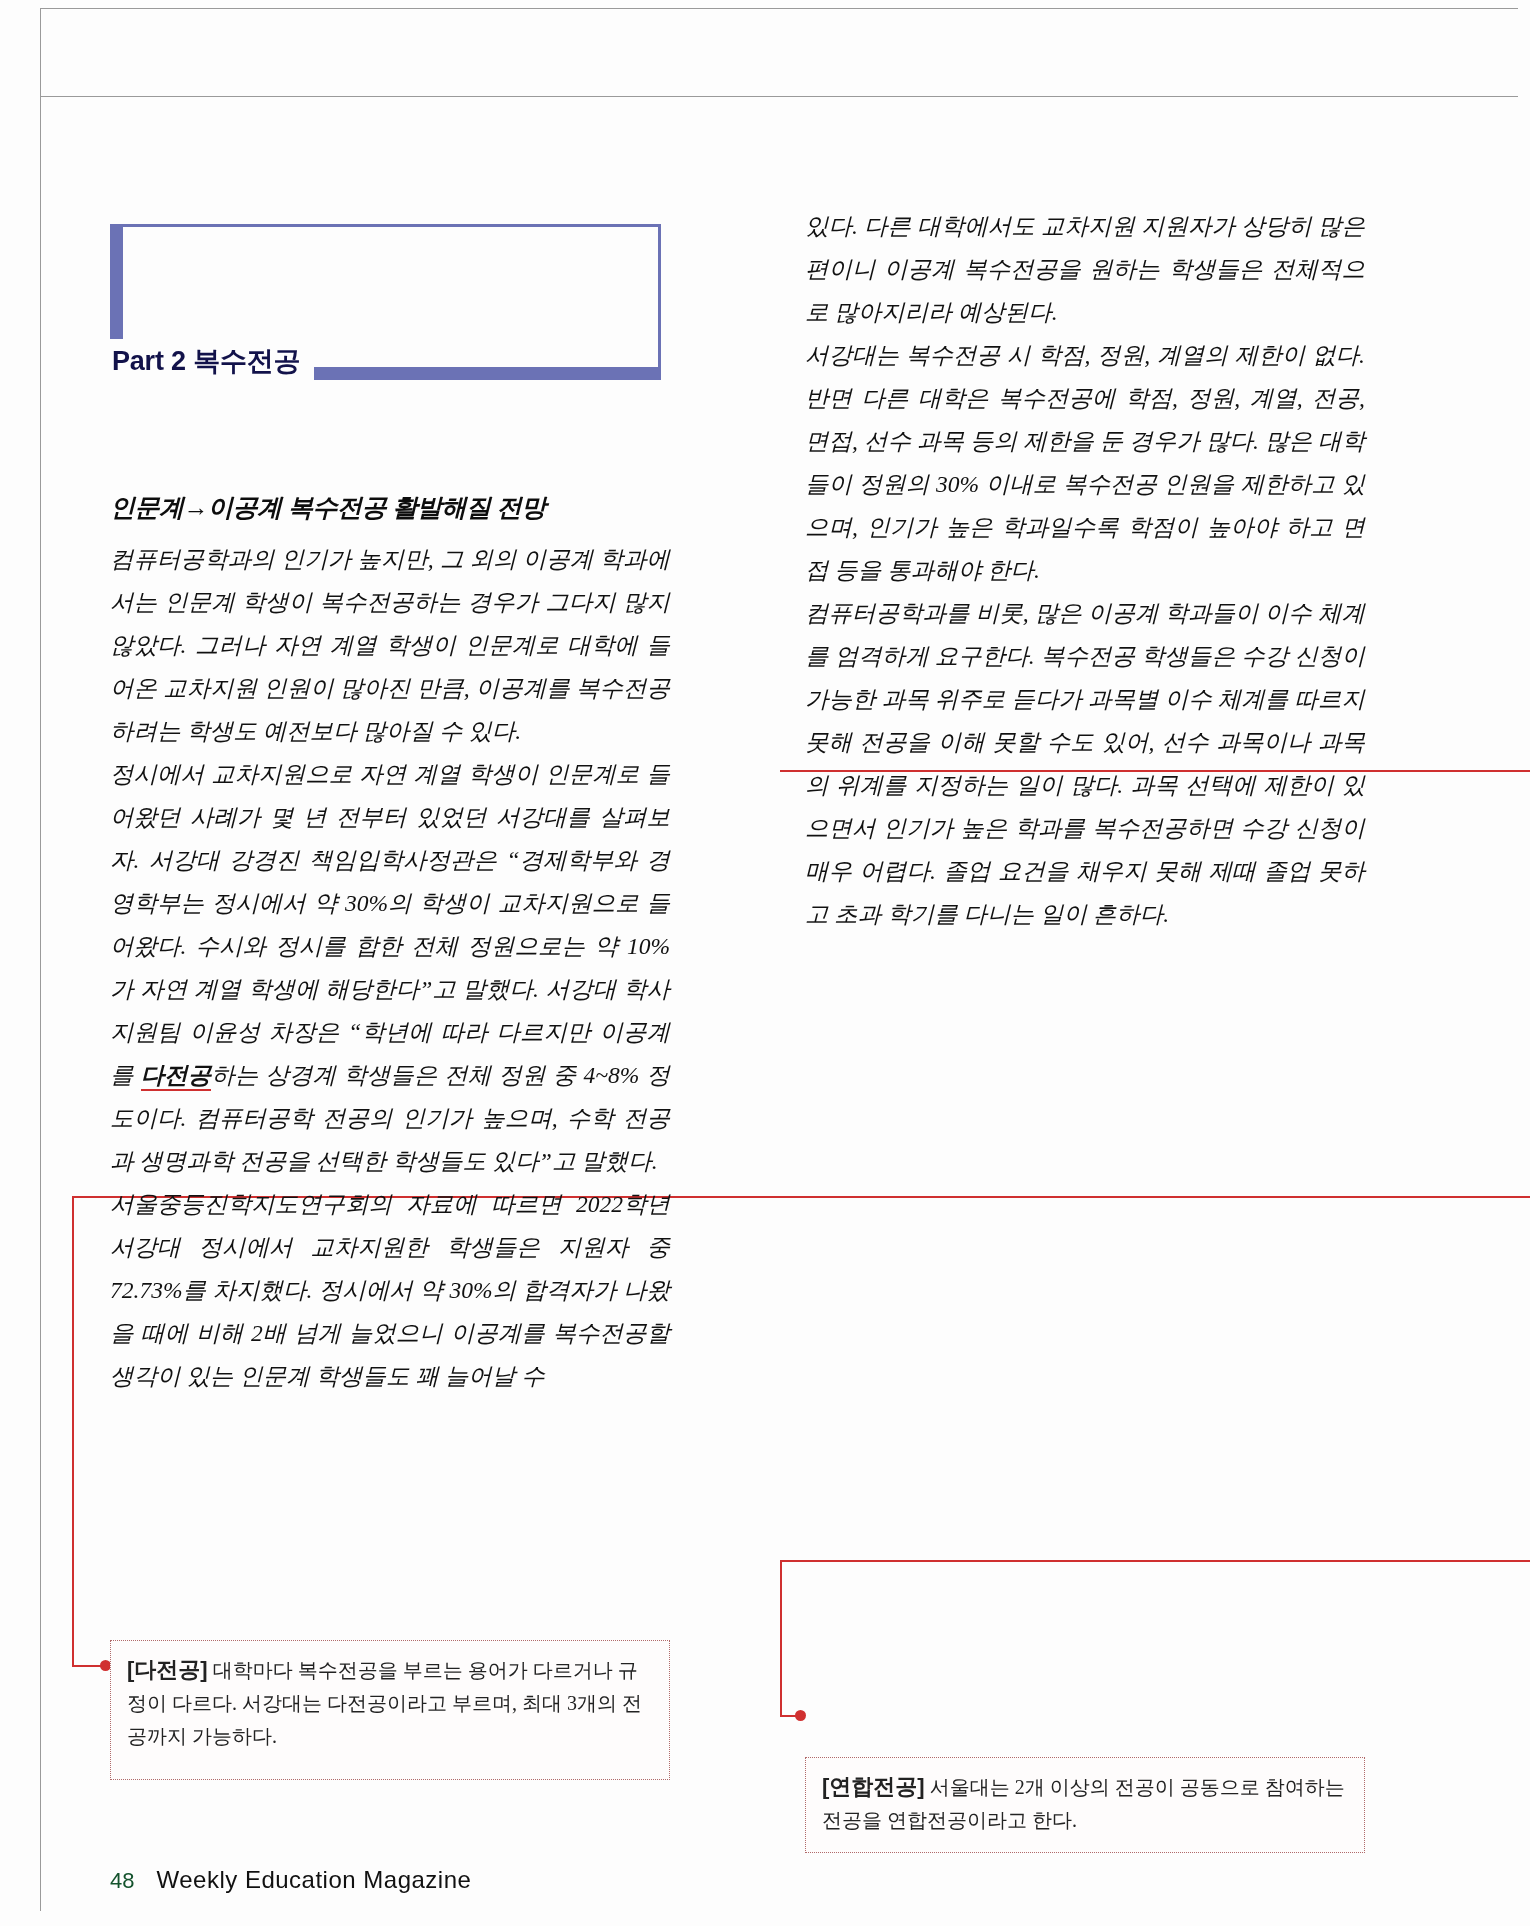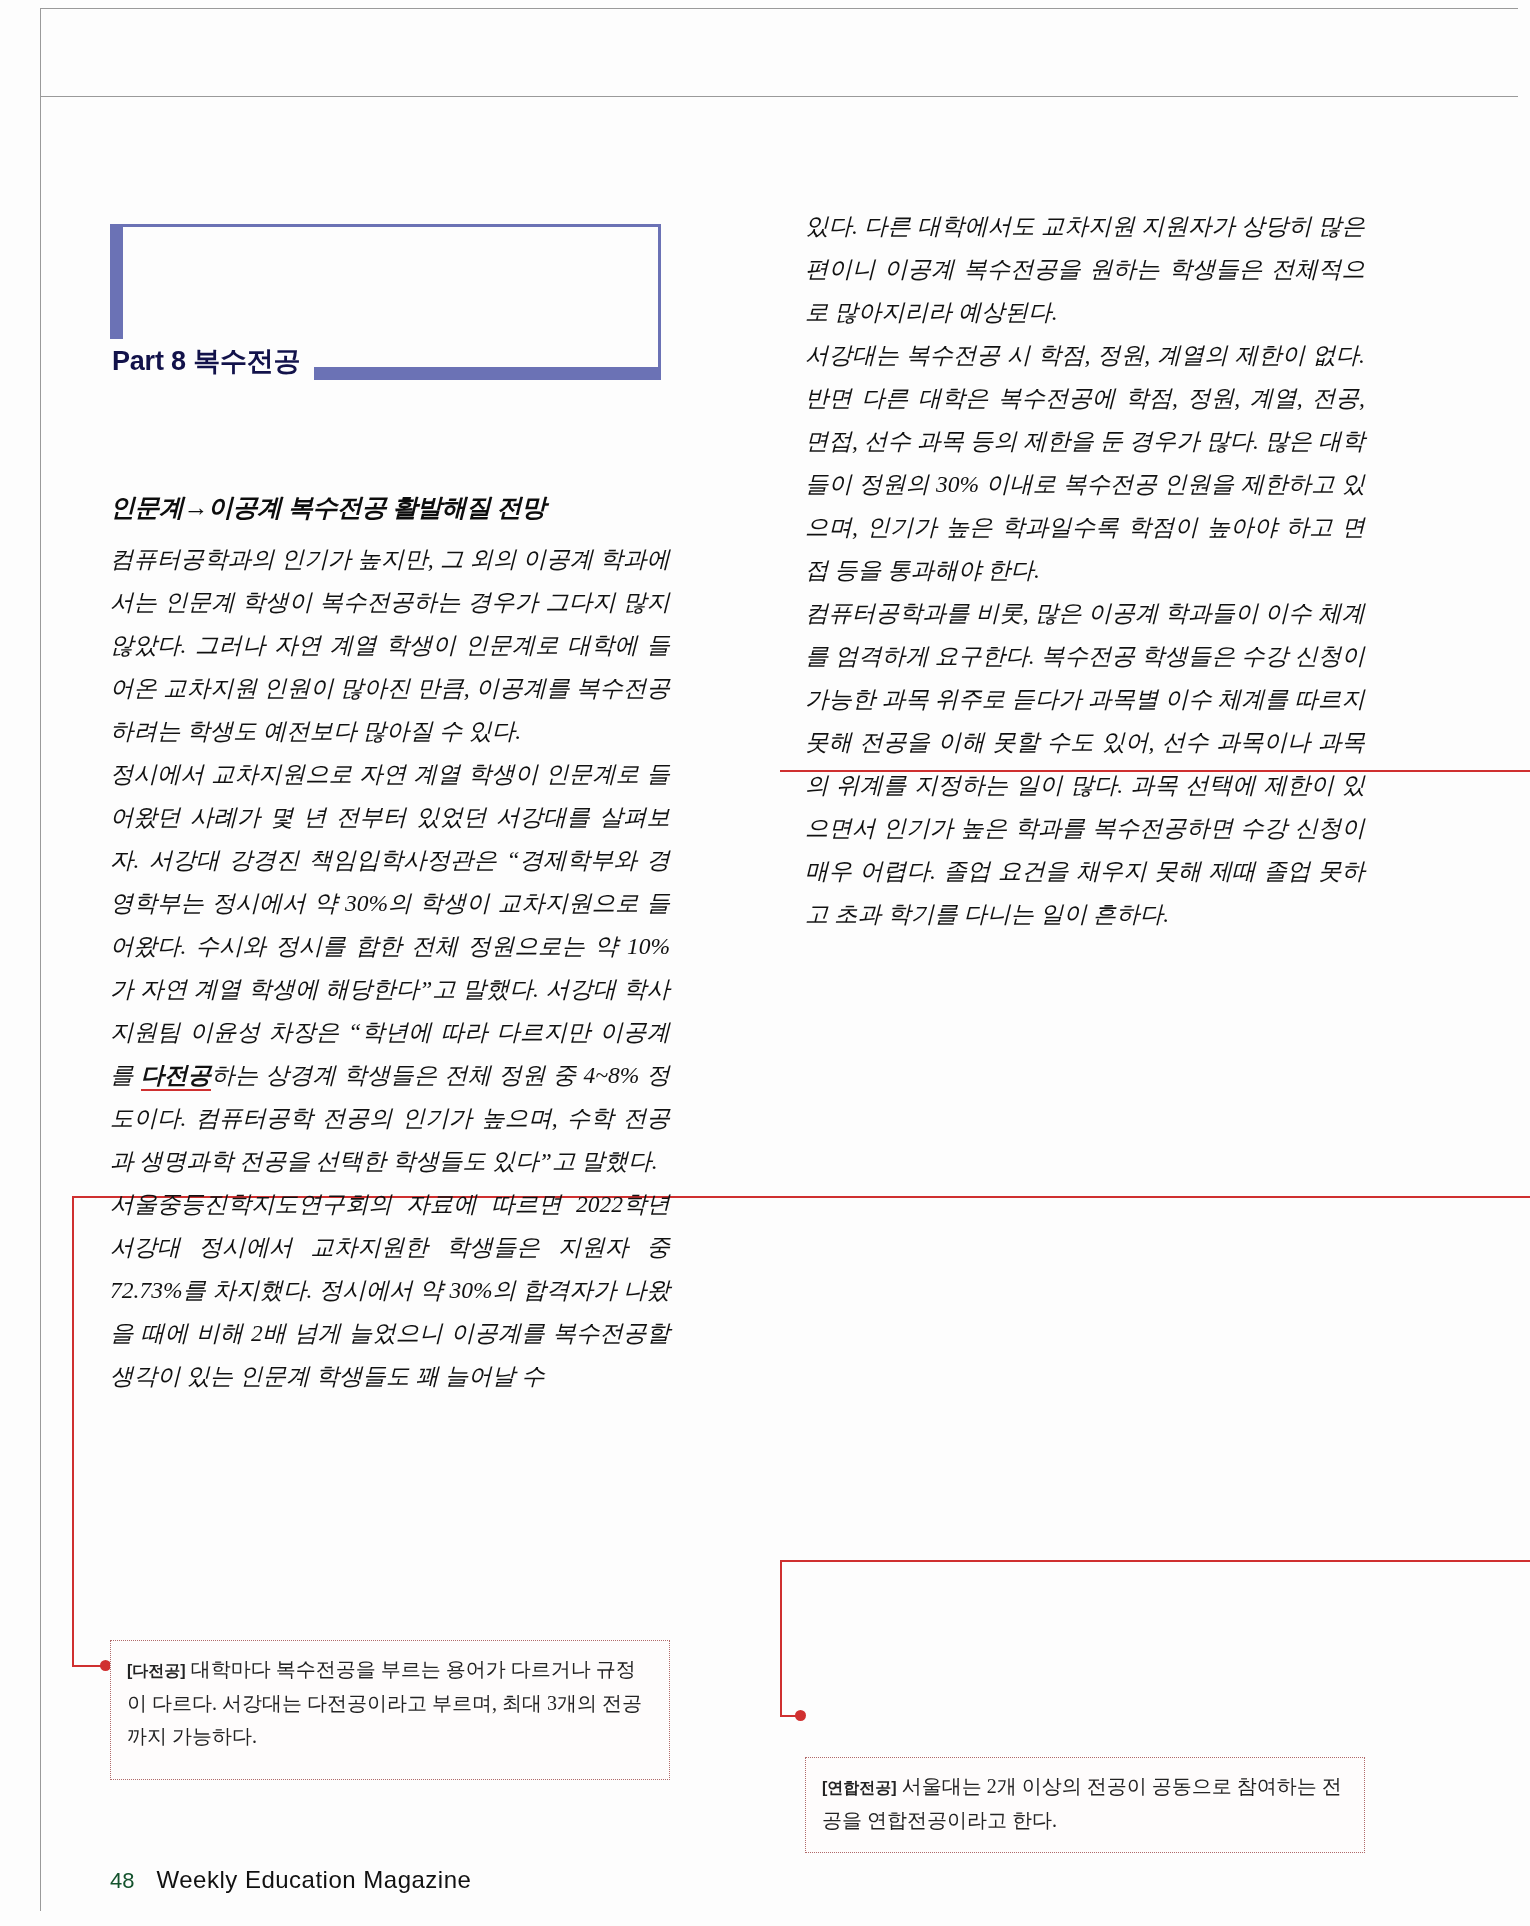--- a/index.html
+++ b/index.html
@@ -136,21 +136,21 @@
     background: #fefcfc;
     box-sizing: border-box;
     padding: 12px 14px 12px 16px;
     font-size: 20px;
     line-height: 33px;
     color: #222;
     font-family: "Liberation Serif", serif;
   }
   .callout b {
     font-family: "Liberation Sans", sans-serif;
-    font-size: 16px;
+    font-size: 22px;
   }
   .callout-left {
     left: 110px;
     top: 1640px;
     width: 560px;
     height: 140px;
   }
   .callout-right {
     left: 805px;
     top: 1757px;
@@ -211,21 +211,21 @@
 
   <div class="rule-top"></div>
   <div class="rule-left"></div>
   <div class="rule-inner"></div>
 
   <div class="part-box">
     <div class="frame"></div>
     <div class="accent-left"></div>
     <div class="accent-bottom"></div>
   </div>
-  <div class="part-label">Part 8  복수전공</div>
+  <div class="part-label">Part 2  복수전공</div>
 
   <div class="leader leader-l-h-top"></div>
   <div class="leader leader-l-v"></div>
   <div class="leader leader-l-h-bot"></div>
 
   <div class="leader leader-r-h-top"></div>
   <div class="leader leader-r-h-top2"></div>
   <div class="leader leader-r-v2"></div>
   <div class="leader leader-r-h-bot"></div>
 

